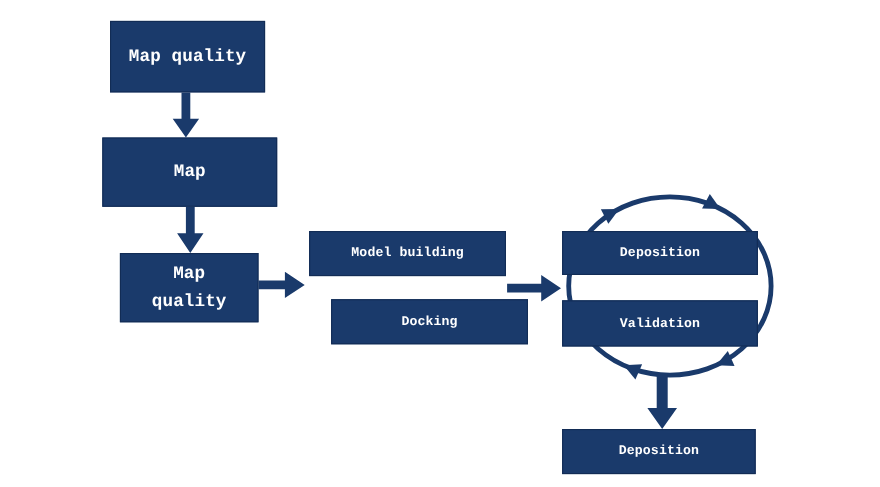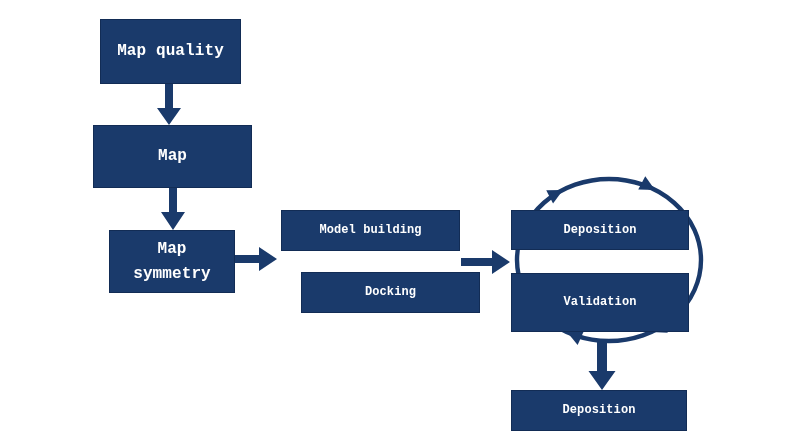--- a/index.html
+++ b/index.html
@@ -59,36 +59,36 @@
   <div class="node multi" style="left:100px;top:19px;width:141px;height:65px;">
     <span>Map quality</span>
   </div>
 
   <div class="node multi" style="left:93px;top:125px;width:159px;height:63px;">
     <span>Map</span>
   </div>
 
   <div class="node multi" style="left:109px;top:230px;width:126px;height:63px;">
     <span>Map</span>
-    <span>symmetry</span>
+    <span>quality</span>
   </div>
 
   <div class="node single" style="left:281px;top:210px;width:179px;height:41px;">
     <span>Model building</span>
   </div>
 
   <div class="node single" style="left:281px;top:272px;width:179px;height:41px;margin-left:20px;">
     <span>Docking</span>
   </div>
 
   <div class="node single" style="left:511px;top:210px;width:178px;height:40px;">
     <span>Deposition</span>
   </div>
 
-  <div class="node single" style="left:511px;top:273px;width:178px;height:59px;">
+  <div class="node single" style="left:511px;top:273px;width:178px;height:42px;">
     <span>Validation</span>
   </div>
 
   <div class="node single" style="left:511px;top:390px;width:176px;height:41px;text-align:right;">
     <span>Deposition</span>
   </div>
 
 </div>
 
 </body></html>

